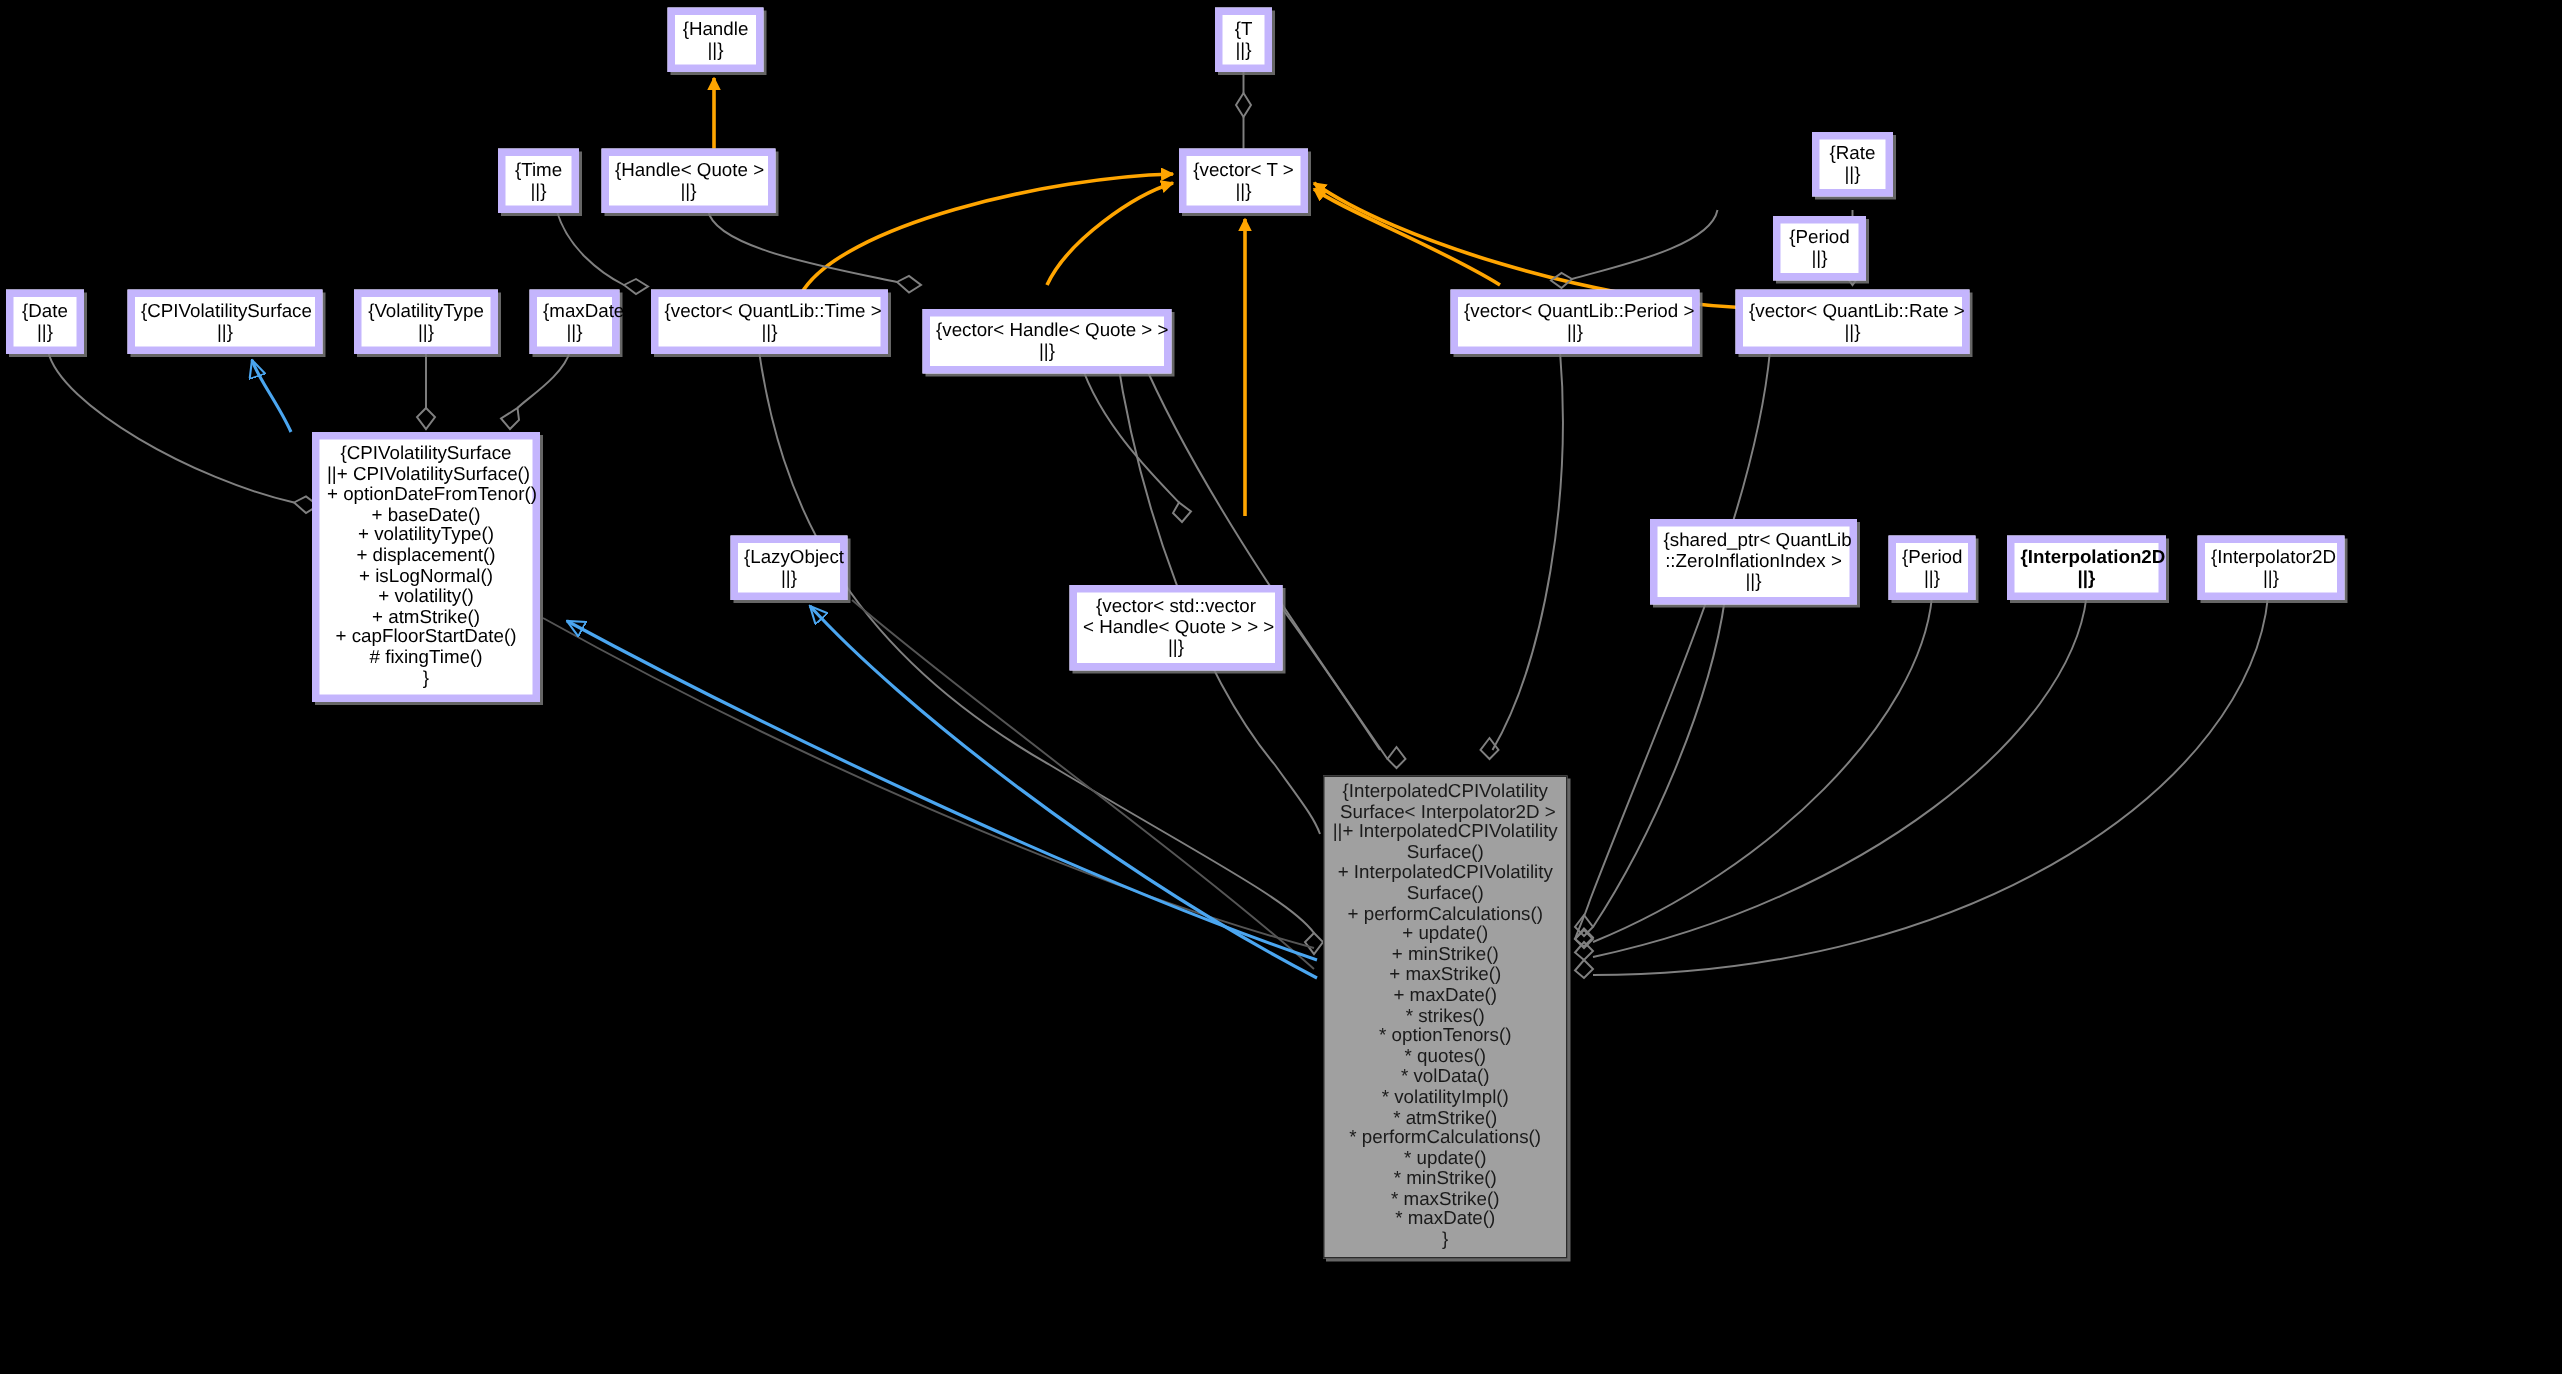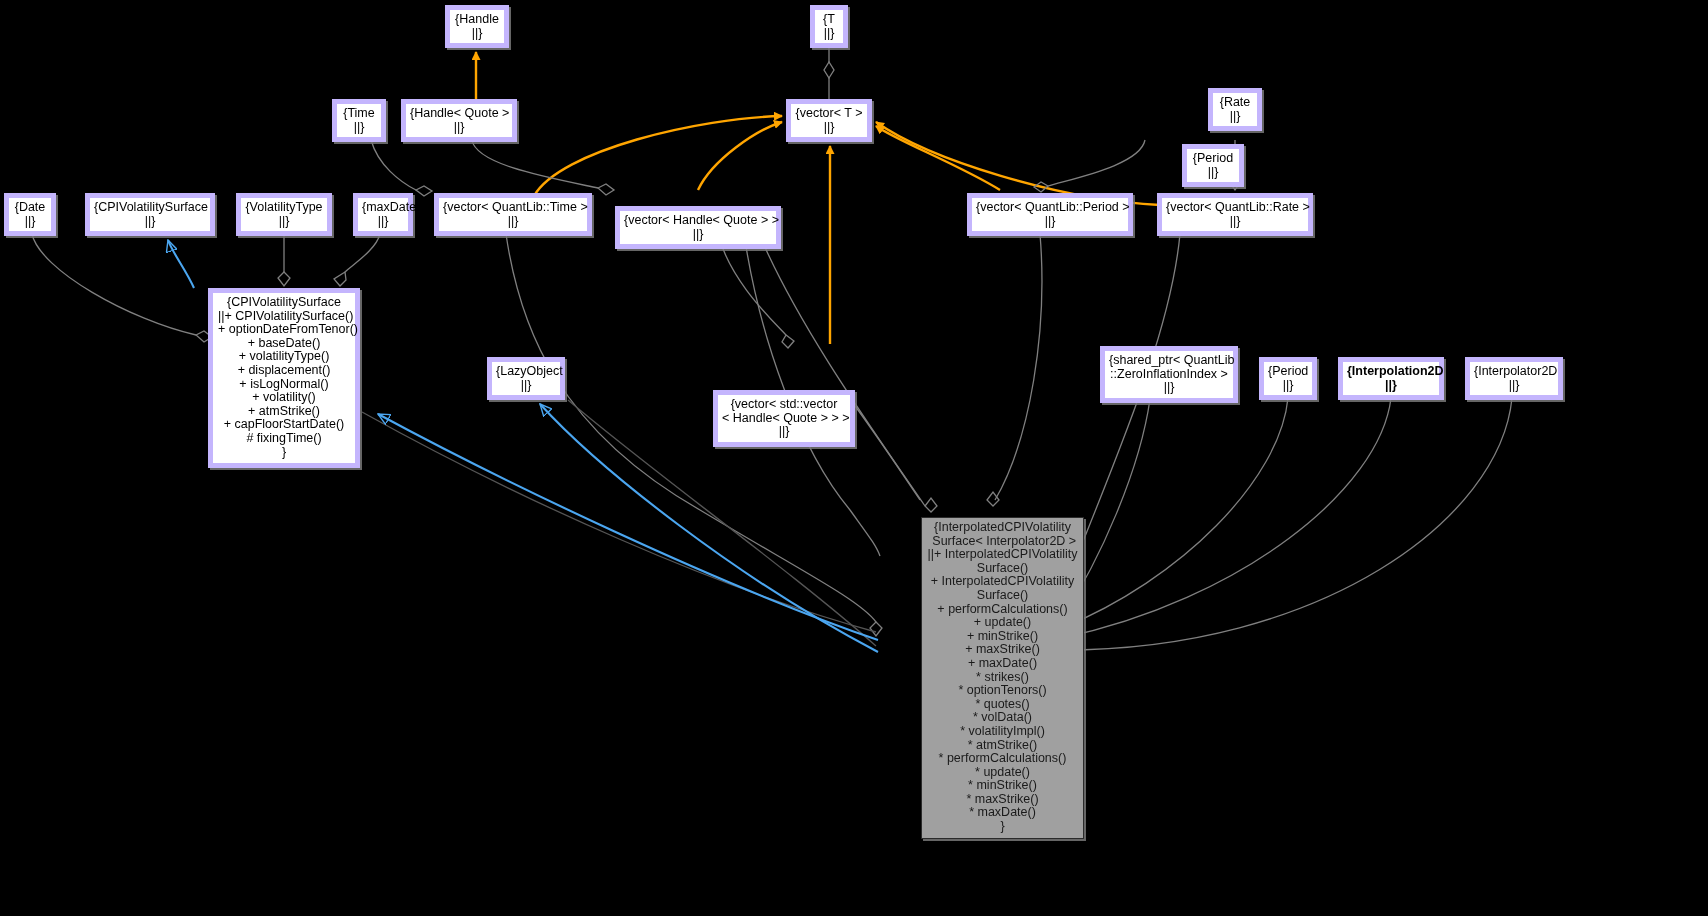--- a/index.html
+++ b/index.html
@@ -204,21 +204,21 @@
       <div class="node classnode" style="left: 208px; top: 288px; width: 152px; min-height: 172px;"><span class="title">{CPIVolatilitySurface</span><span class="members">||+ CPIVolatilitySurface()
 + optionDateFromTenor()
 + baseDate()
 + volatilityType()
 + displacement()
 + isLogNormal()
 + volatility()
 + atmStrike()
 + capFloorStartDate()
 # fixingTime()</span><span class="tail">}</span></div>
-      <div class="node classnode filled" style="left: 882px; top: 517px; width: 163px; min-height: 320px; margin-left: 39px;"><span class="title">{InterpolatedCPIVolatility
+      <div class="node classnode filled" style="left: 882px; top: 517px; width: 163px; min-height: 320px;"><span class="title">{InterpolatedCPIVolatility
  Surface&lt; Interpolator2D &gt;</span><span class="members">||+ InterpolatedCPIVolatility
 Surface()
 + InterpolatedCPIVolatility
 Surface()
 + performCalculations()
 + update()
 + minStrike()
 + maxStrike()
 + maxDate()
 * strikes()

